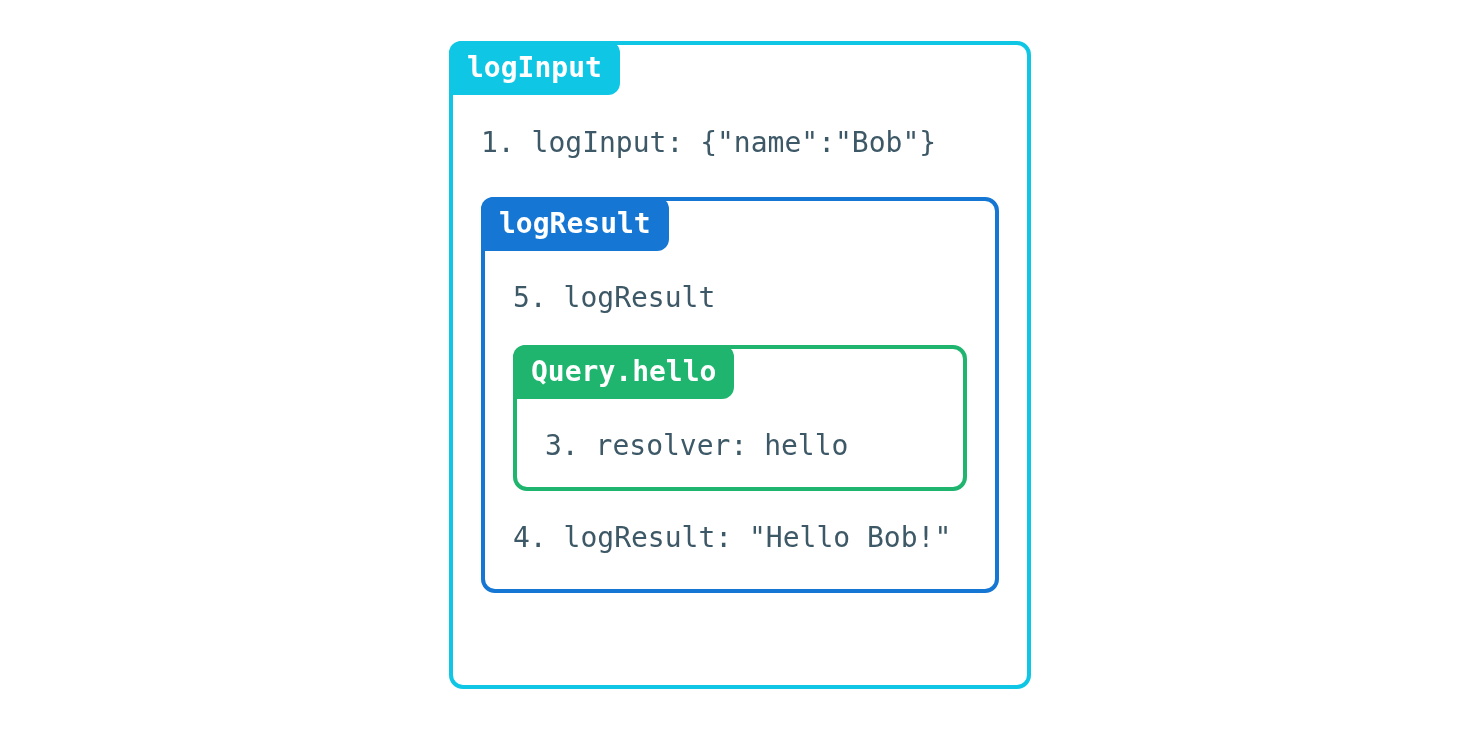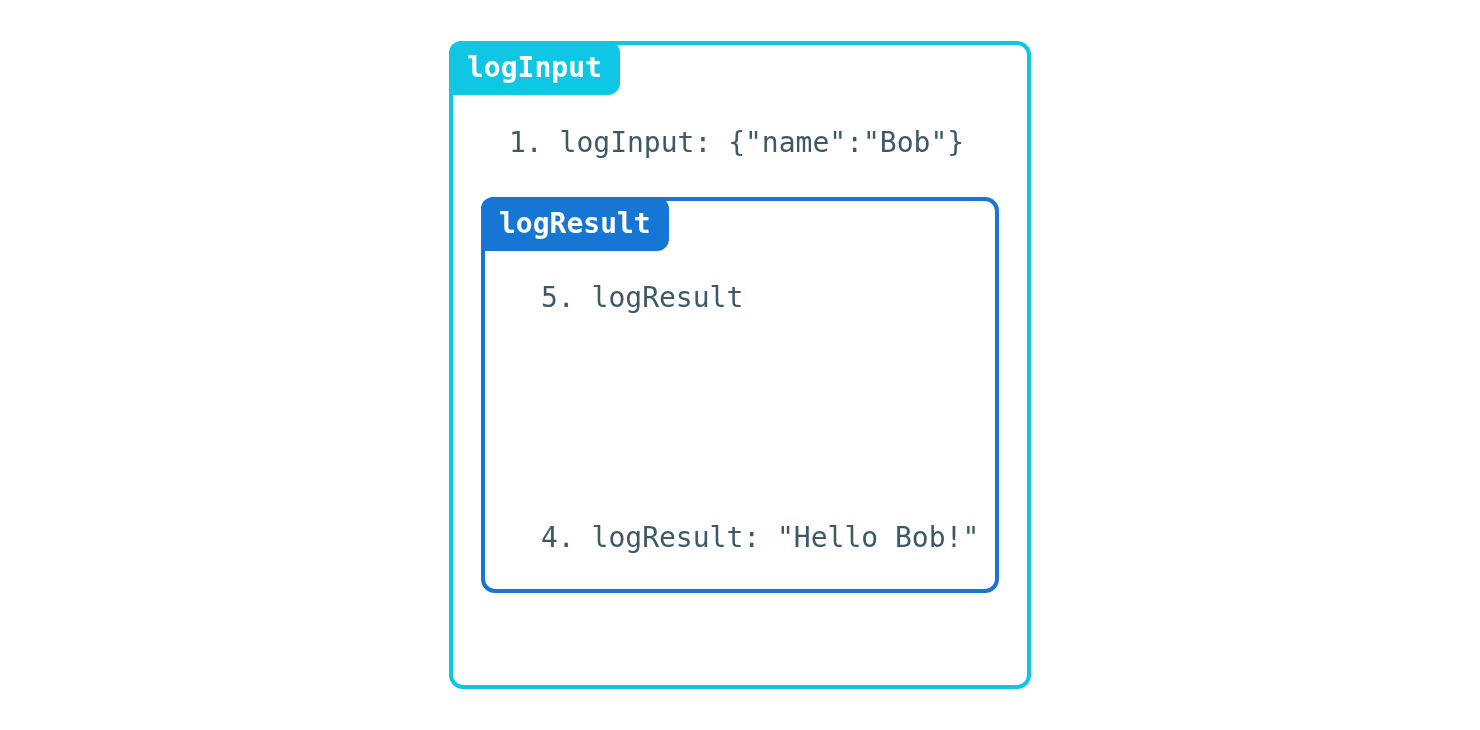--- a/index.html
+++ b/index.html
@@ -1,15 +1,15 @@
 <!DOCTYPE html>
 <html><head>
 <meta charset="utf-8">
 <style>
-  * { box-sizing: border-box; padding-left: 28px; }
+  * { box-sizing: border-box; }
   html, body {
     margin: 0;
     padding: 0;
     width: 1480px;
     height: 730px;
     background: #ffffff;
     font-family: "DejaVu Sans Mono", "Liberation Mono", monospace;
     overflow: hidden;
   }
   .canvas {
@@ -86,19 +86,24 @@
   <div class="frame frame-outer">
     <div class="badge badge-outer">logInput</div>
 
     <div class="step step-1">1. logInput: {"name":"Bob"}</div>
 
     <div class="frame frame-middle">
       <div class="badge badge-middle">logResult</div>
 
       <div class="step step-2">5. logResult</div>
 
+      <div class="frame frame-inner">
+        <div class="badge badge-inner">Query.hello</div>
+
+        <div class="step step-3">3. resolver: hello</div>
+      </div>
 
       <div class="step step-4">4. logResult: "Hello Bob!"</div>
     </div>
 
   </div>
 
 </div>
 
 </body></html>

